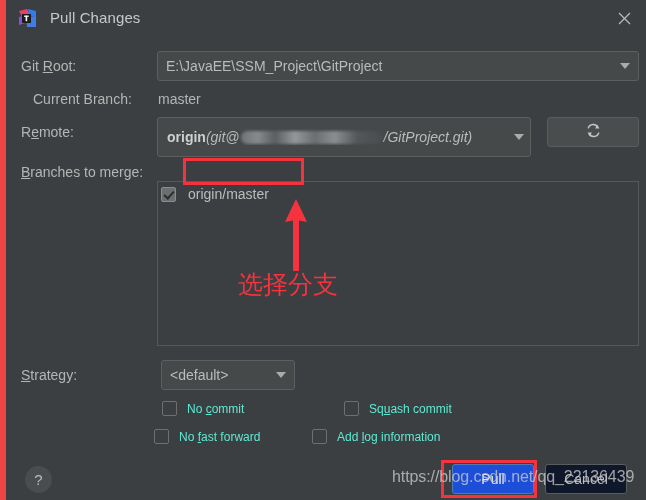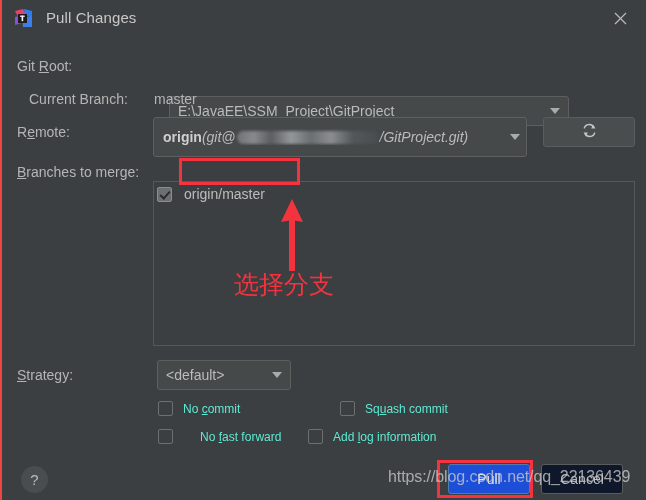--- a/index.html
+++ b/index.html
@@ -15,21 +15,21 @@
     color: #bbbbbb;
     -webkit-font-smoothing: antialiased;
   }
 
   #dialog {
     position: relative;
     width: 646px;
     height: 500px;
     background: #3c3f41;
     box-sizing: border-box;
-    border-left: 2px solid #ef4444;
+    border-left: 6px solid #ef4444;
     overflow: hidden;
   }
 
   
   .titlebar {
     position: absolute;
     left: 0; top: 0;
     width: 643px; height: 38px;
   }
   .title-icon {
@@ -82,21 +82,21 @@
   .caret {
     flex: 0 0 auto;
     width: 0; height: 0;
     margin-left: 6px;
     border-left: 5px solid transparent;
     border-right: 5px solid transparent;
     border-top: 6px solid #a9acad;
   }
 
   
-  #git-root-field { left: 167px; top: 51px; width: 400px; height: 30px; margin-top: 45px; }
+  #git-root-field { left: 151px; top: 51px; width: 482px; height: 30px; }
 
   
   #current-branch-value {
     position: absolute;
     left: 152px; top: 91px;
     font-size: 14px;
     color: #b5b5b5;
   }
 
   
@@ -230,21 +230,21 @@
     flex: 0 0 auto;
   }
   .opt .otext {
     margin-left: 10px;
     font-size: 12px;
     color: #5eead4;
   }
   .opt u { text-decoration: underline; text-underline-offset: 1px; }
 
   #opt-no-commit      { left: 156px; top: 401px; }
-  #opt-no-ff          { left: 156px; top: 429px; gap: 17px; }
+  #opt-no-ff          { left: 148px; top: 429px; }
   #opt-squash         { left: 306px; top: 401px; padding-left: 32px; }
   #opt-add-log        { left: 306px; top: 429px; }
 
   
   #help-btn {
     position: absolute;
     left: 19px; top: 466px;
     width: 27px; height: 27px;
     border-radius: 50%;
     background: #4a4d4f;

